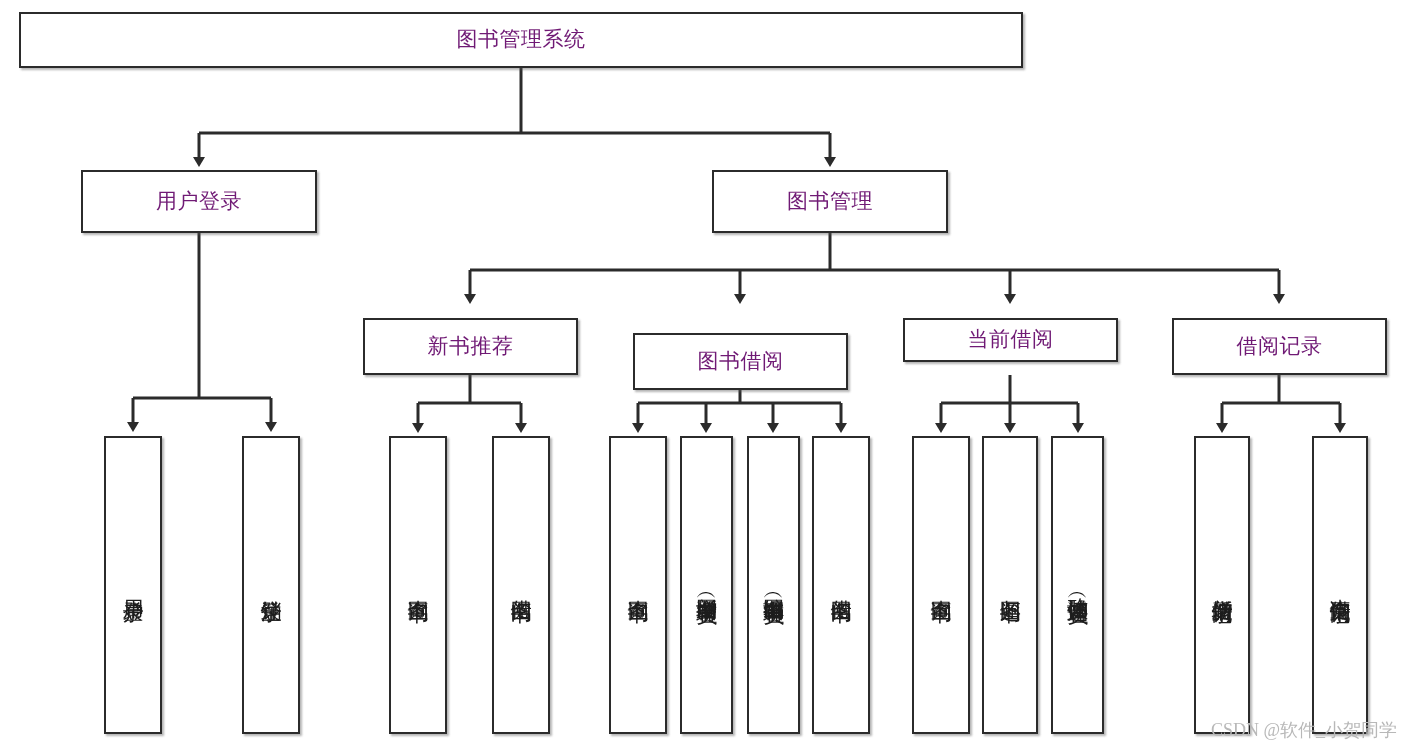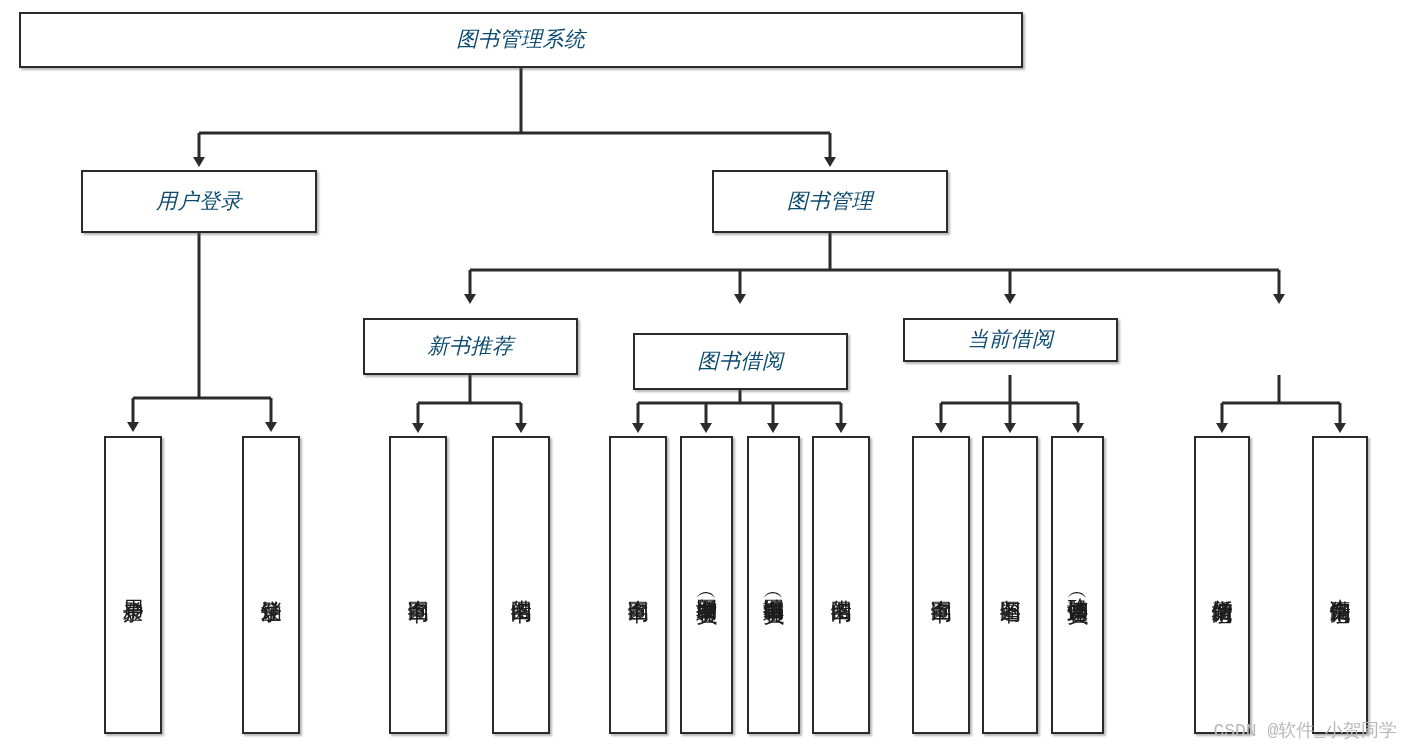--- a/index.html
+++ b/index.html
@@ -28,24 +28,23 @@
     border: 2px solid #2b2b2b;
     box-shadow: 2px 2px 2px rgba(90,90,90,0.45);
   }
   .node-label-h {
     position: absolute;
     left: 0; top: 0; right: 0; bottom: 0;
     display: flex;
     align-items: center;
     justify-content: center;
     font-size: 21px;
-    color: #0c4a6e;
+    color: #701a75;
     letter-spacing: 0.5px;
     line-height: 1.1;
-    font-style: italic;
   }
   .node-label-v {
     position: absolute;
     left: 0; top: 0; right: 0; bottom: 0;
     display: flex;
     align-items: center;
     justify-content: center;
     writing-mode: vertical-rl;
     text-orientation: upright;
     font-size: 21px;
@@ -62,21 +61,21 @@
     height: 747px;
     pointer-events: none;
   }
   .watermark {
     position: absolute;
     right: 8px;
     bottom: 5px;
     font-size: 18px;
     color: #b8b8b8;
     white-space: nowrap;
-    font-family: Liberation Mono, monospace;
+    font-family: Liberation Serif, serif;
   }
 </style>
 </head>
 <body>
 
 <div id="diagram-root">
 
   <svg class="connectors" viewBox="0 0 1405 747">
     <defs>
       <marker id="arrow" markerWidth="10" markerHeight="12" refX="1" refY="6" orient="auto" markerUnits="userSpaceOnUse">
@@ -140,20 +139,23 @@
 
   <div class="node-box" style="left:363px; top:318px; width:215px; height:57px;text-align:center;">
     <span class="node-label-h">新书推荐</span>
   </div>
   <div class="node-box" style="left:633px; top:333px; width:215px; height:57px;">
     <span class="node-label-h">图书借阅</span>
   </div>
   <div class="node-box" style="left:903px; top:318px; width:215px; height:44px;">
     <span class="node-label-h">当前借阅</span>
   </div>
+  <div class="node-box" style="left:1172px; top:318px; width:215px; height:57px;">
+    <span class="node-label-h">借阅记录</span>
+  </div>
 
   <div class="node-box" style="left:104px; top:436px; width:58px; height:298px;">
     <span class="node-label-v">用户登录</span>
   </div>
   <div class="node-box" style="left:242px; top:436px; width:58px; height:298px;">
     <span class="node-label-v">注销登录</span>
   </div>
 
   <div class="node-box" style="left:389px; top:436px; width:58px; height:298px;">
     <span class="node-label-v">查询图书</span>

